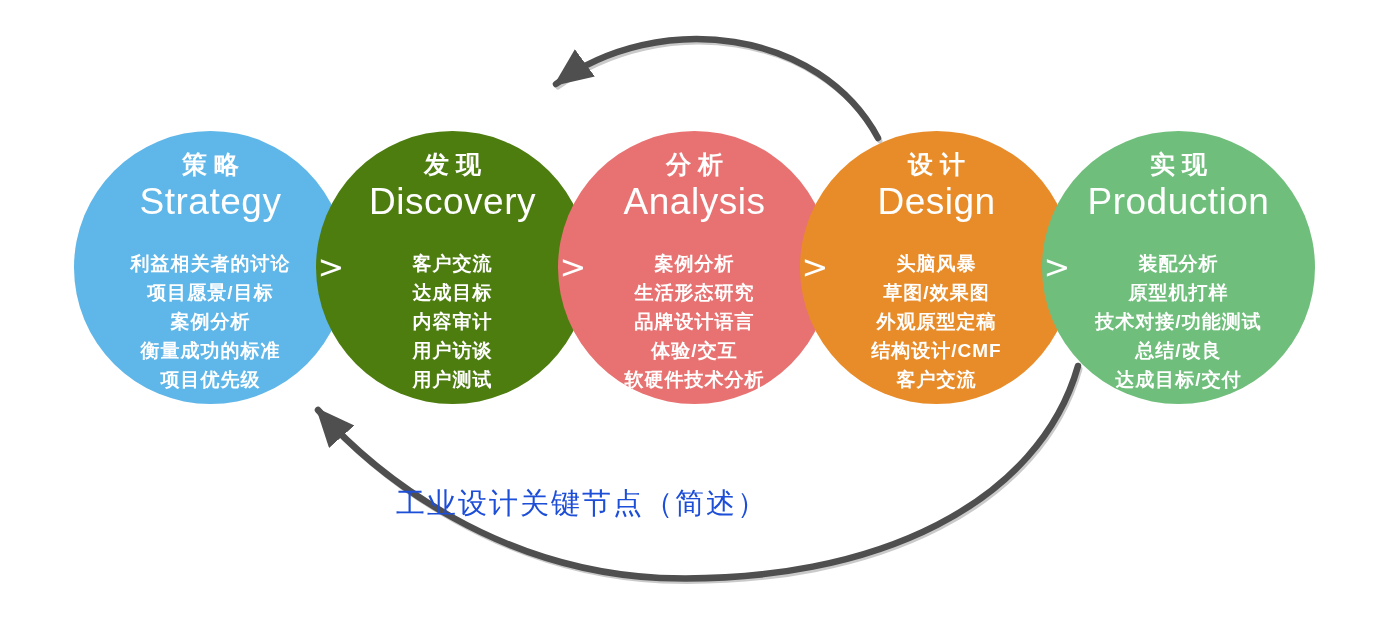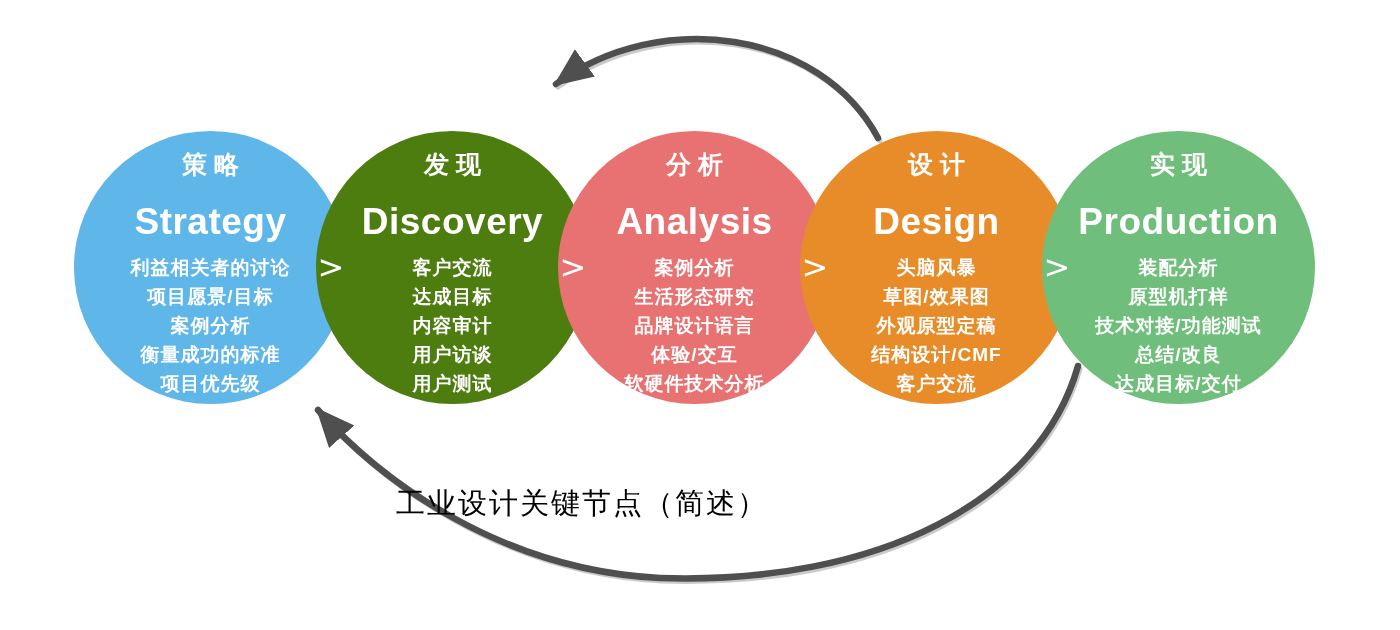--- a/index.html
+++ b/index.html
@@ -37,26 +37,25 @@
 
   .title-zh {
     font-size: 25px;
     font-weight: 700;
     letter-spacing: 7px;
     text-indent: 7px;
     line-height: 32px;
   }
   .title-en {
     font-size: 37px;
-    font-weight: 700;
+    font-weight: 400;
     letter-spacing: 0.5px;
     line-height: 44px;
-    margin-top: 20px;
   }
-  .items { margin-top: 9px; }
+  .items { margin-top: 25px; }
   .item {
     font-size: 19px;
     font-weight: 700;
     line-height: 29px;
     letter-spacing: 1px;
   }
 
   .chevron {
     position: absolute;
     top: 247px;
@@ -76,21 +75,21 @@
 
   .caption {
     position: absolute;
     top: 484px;
     left: 0;
     width: 100%;
     text-align: center;
     font-size: 29px;
     font-weight: 500;
     letter-spacing: 2px;
-    color: #000000;
+    color: #1d4ed8;
     z-index: 9;
   }
 </style>
 </head>
 <body>
 
 <div class="canvas">
 
   <svg class="arrows-svg" viewBox="0 0 1400 630" xmlns="http://www.w3.org/2000/svg">
     <defs>

